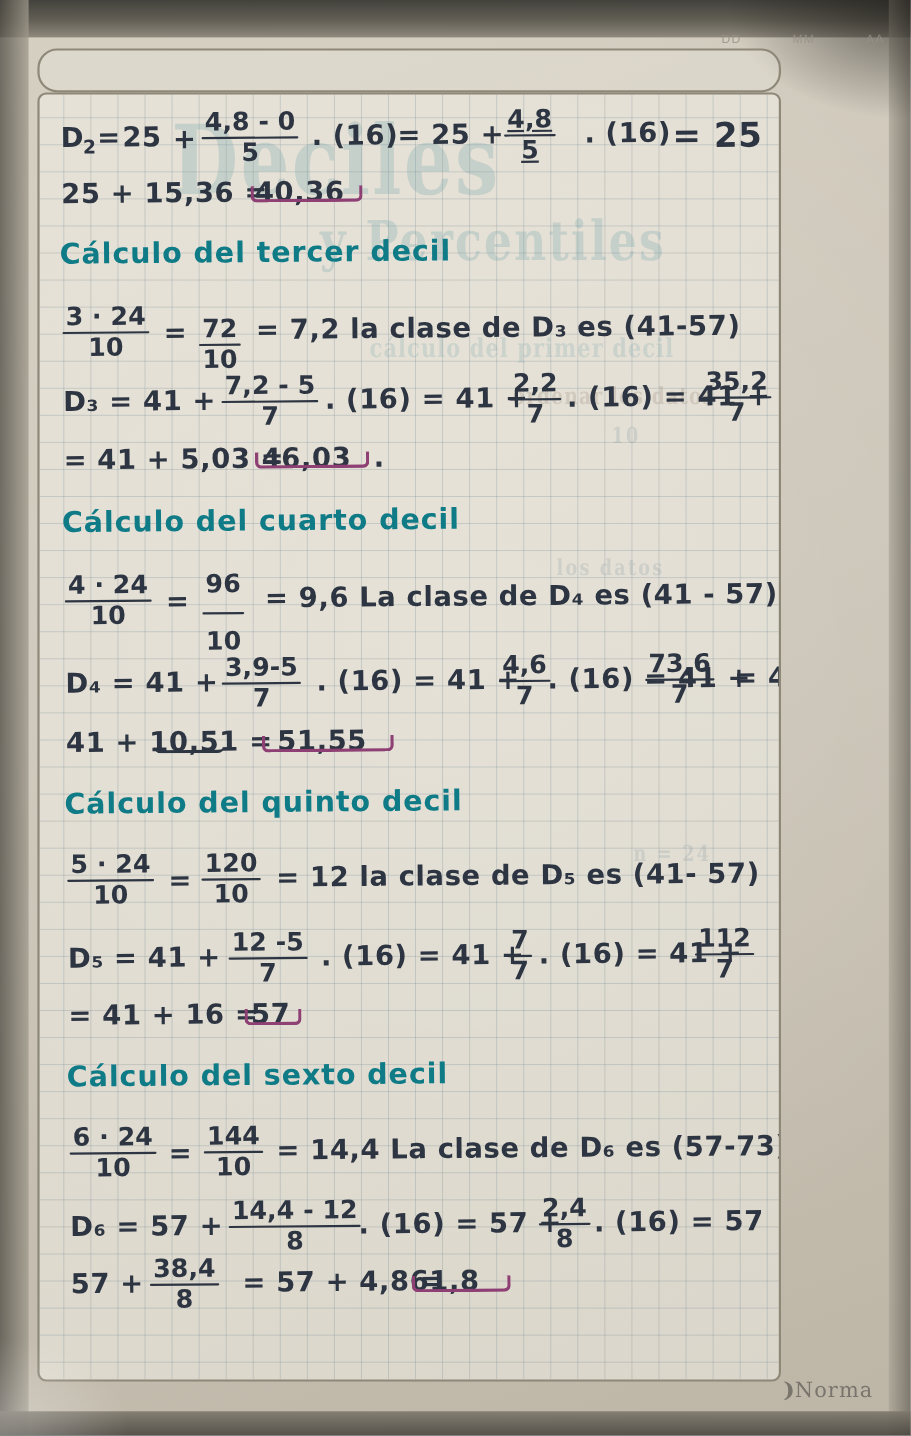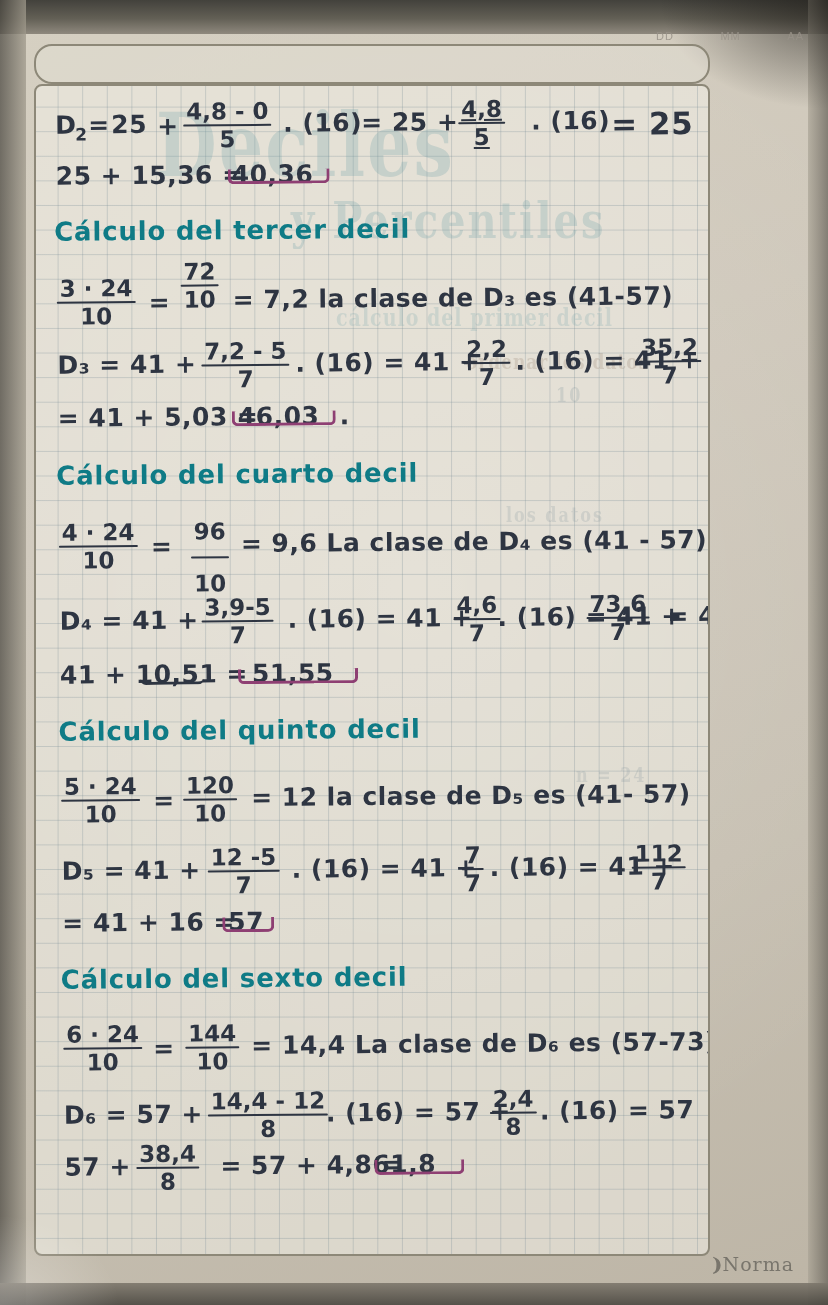--- a/index.html
+++ b/index.html
@@ -245,21 +245,21 @@
       <div class="hl" style="left:196px; top:82px; width:96px;"></div>
 
       <div class="hw head teal" style="left:22px; top:128px;">Cálculo del tercer decil</div>
 
       <div class="frac ink" style="left:24px; top:188px;">
         <span class="num">3 · 24</span>
         <span class="bar"></span>
         <span class="den">10</span>
       </div>
       <div class="hw line ink" style="left:116px; top:200px;">=</div>
-      <div class="frac ink" style="left:148px; top:172px;justify-content:center;">
+      <div class="frac ink" style="left:148px; top:200px;justify-content:center;">
         <span class="num">72</span>
         <span class="bar"></span>
         <span class="den">10</span>
       </div>
       <div class="hw line ink" style="left:200px; top:198px;">= 7,2   la clase de D₃ es (41-57)</div>
 
       <div class="hw line ink" style="left:24px; top:262px;">D₃ = 41 +</div>
       <div class="frac ink" style="left:168px; top:252px;">
         <span class="num">7,2 - 5</span>
         <span class="bar"></span>
@@ -284,21 +284,21 @@
       <div class="hw line ink" style="left:306px; top:315px;">.</div>
 
       <div class="hw head teal" style="left:22px; top:372px;">Cálculo del cuarto decil</div>
 
       <div class="frac ink" style="left:24px; top:432px;">
         <span class="num">4 · 24</span>
         <span class="bar"></span>
         <span class="den">10</span>
       </div>
       <div class="hw line ink" style="left:116px; top:444px;">=</div>
-      <div class="frac ink" style="left:156px; top:432px;gap:12px;">
+      <div class="frac ink" style="left:149px; top:432px;gap:12px;">
         <span class="num">96</span>
         <span class="bar"></span>
         <span class="den">10</span>
       </div>
       <div class="hw line ink" style="left:206px; top:442px;">= 9,6   La clase de D₄ es (41 - 57)</div>
 
       <div class="hw line ink" style="left:24px; top:518px;">D₄ = 41 +</div>
       <div class="frac ink" style="left:166px; top:508px;">
         <span class="num">3,9-5</span>
         <span class="bar"></span>

